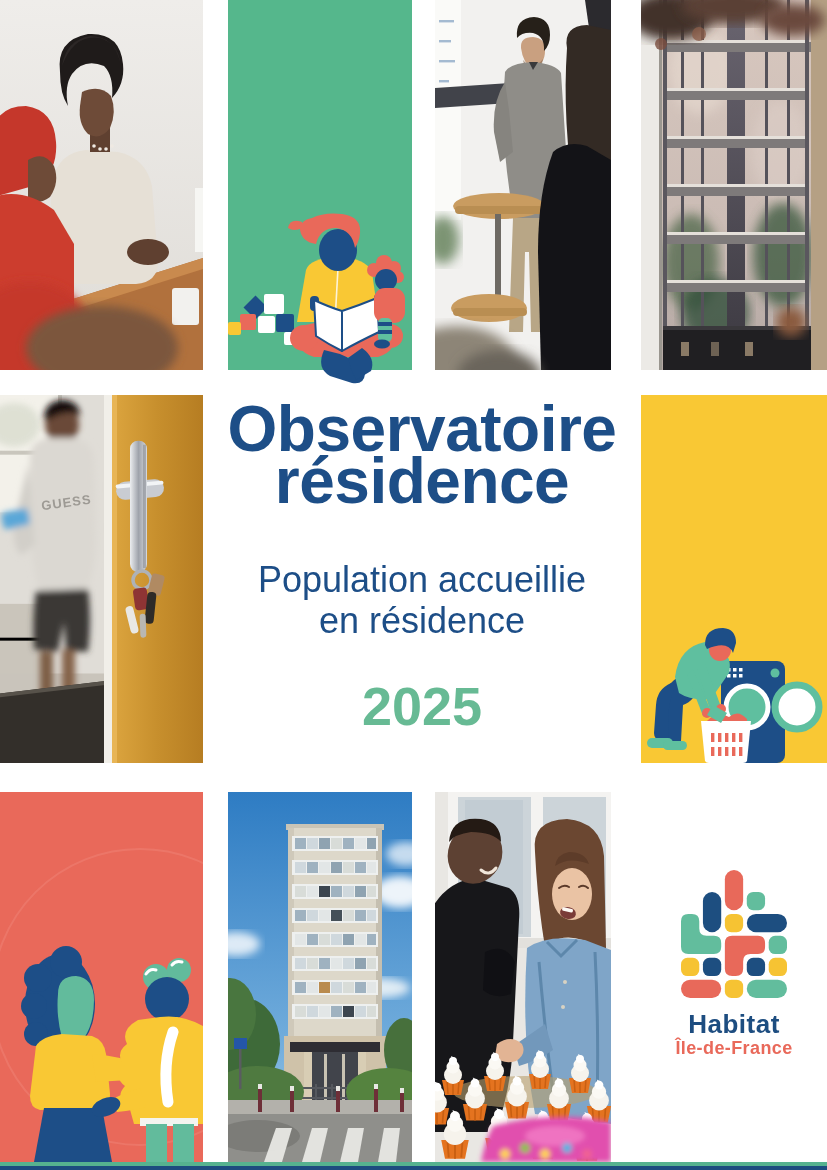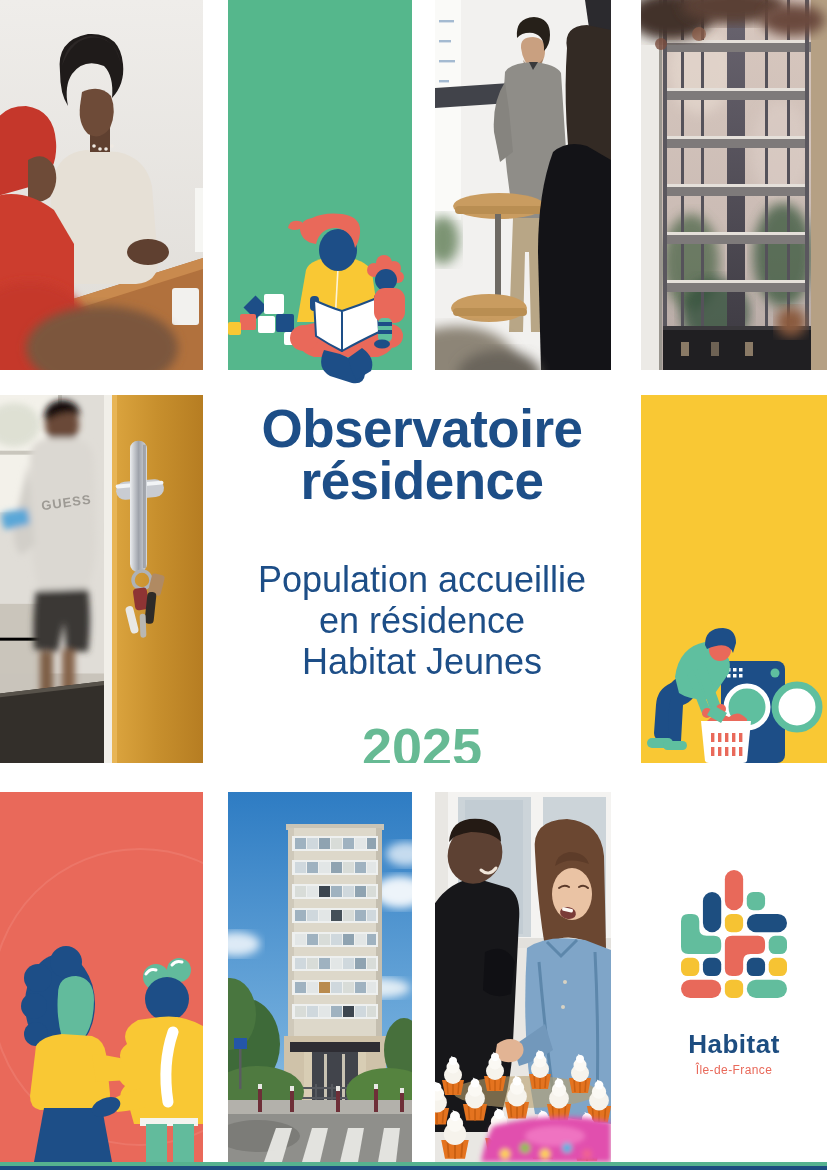--- a/index.html
+++ b/index.html
@@ -16,31 +16,31 @@
   .t-door     {left:0;    top:395px;width:203px;height:368px;}
   .t-title    {left:203px;top:395px;width:438px;height:368px;background:#fff;text-align:center;}
   .t-yellow   {left:641px;top:395px;width:186px;height:368px;background:var(--yellow,#f9c834);}
   .t-coral    {left:0;    top:792px;width:203px;height:370px;background:var(--coral,#e9695a);}
   .t-tower    {left:228px;top:792px;width:184px;height:370px;}
   .t-cupcakes {left:435px;top:792px;width:176px;height:370px;}
   .t-logo     {left:641px;top:792px;width:186px;height:370px;background:#fff;text-align:center;}
   .stripe-green{position:absolute;left:0;top:1162px;width:827px;height:4px;background:var(--footer-green,#56b28f);}
   .stripe-blue {position:absolute;left:0;top:1166px;width:827px;height:4px;background:var(--footer-blue,#1d4c7f);}
   
-  .main-title{margin-top:8px;font-size:53px;line-height:52px;font-weight:bold;
+  .main-title{margin-top:8px;font-size:64px;line-height:52px;font-weight:bold;
               letter-spacing:-0.5px;color:var(--blue,#1d4e87);}
   .sub-title{margin-top:52px;font-size:36px;line-height:41px;font-weight:normal;
              color:var(--blue,#1d4e87);}
   .year{margin-top:40px;font-size:54px;line-height:50px;font-weight:bold;
         color:var(--year-green,#67ba94);}
   
   .logo-mosaic{margin-top:78px;}
-  .logo-name{margin-top:28px;font-size:26px;line-height:28px;font-weight:bold;
+  .logo-name{margin-top:8px;font-size:26px;line-height:28px;font-weight:bold;
              letter-spacing:0.5px;color:var(--logo-blue,#1d4d80);}
-  .logo-region{margin-top:5px;font-size:12px;font-weight:normal;letter-spacing:0.4px;
+  .logo-region{font-size:18px;font-weight:bold;letter-spacing:0.4px;
                color:var(--coral,#e9695a);}
   .ill-reading{position:absolute;left:0;bottom:-15px;width:184px;height:175px;}
   .ill-laundry{position:absolute;left:0;bottom:0;width:186px;height:150px;}
   .ill-keys{position:absolute;left:0;top:0;width:203px;height:370px;}
 </style>
 </head>
 <body>
 
 <div class="page">
 
@@ -295,21 +295,20 @@
   </div>
 
   <div class="tile t-title">
     <div class="main-title">
       <div>Observatoire</div>
       <div>résidence</div>
     </div>
     <div class="sub-title">
       <div>Population accueillie</div>
       <div>en résidence</div>
-      <div>Habitat Jeunes</div>
     </div>
     <div class="year">2025</div>
   </div>
 
   <div class="tile t-yellow">
     <svg class="ill-laundry" viewBox="0 0 186 150">
       <g>
         <rect x="80" y="48" width="64" height="102" rx="8" fill="#1d4e87"></rect>
         <rect x="86" y="55" width="3.5" height="3.5" fill="#ffffff"></rect>
           <rect x="92" y="55" width="3.5" height="3.5" fill="#ffffff"></rect>

